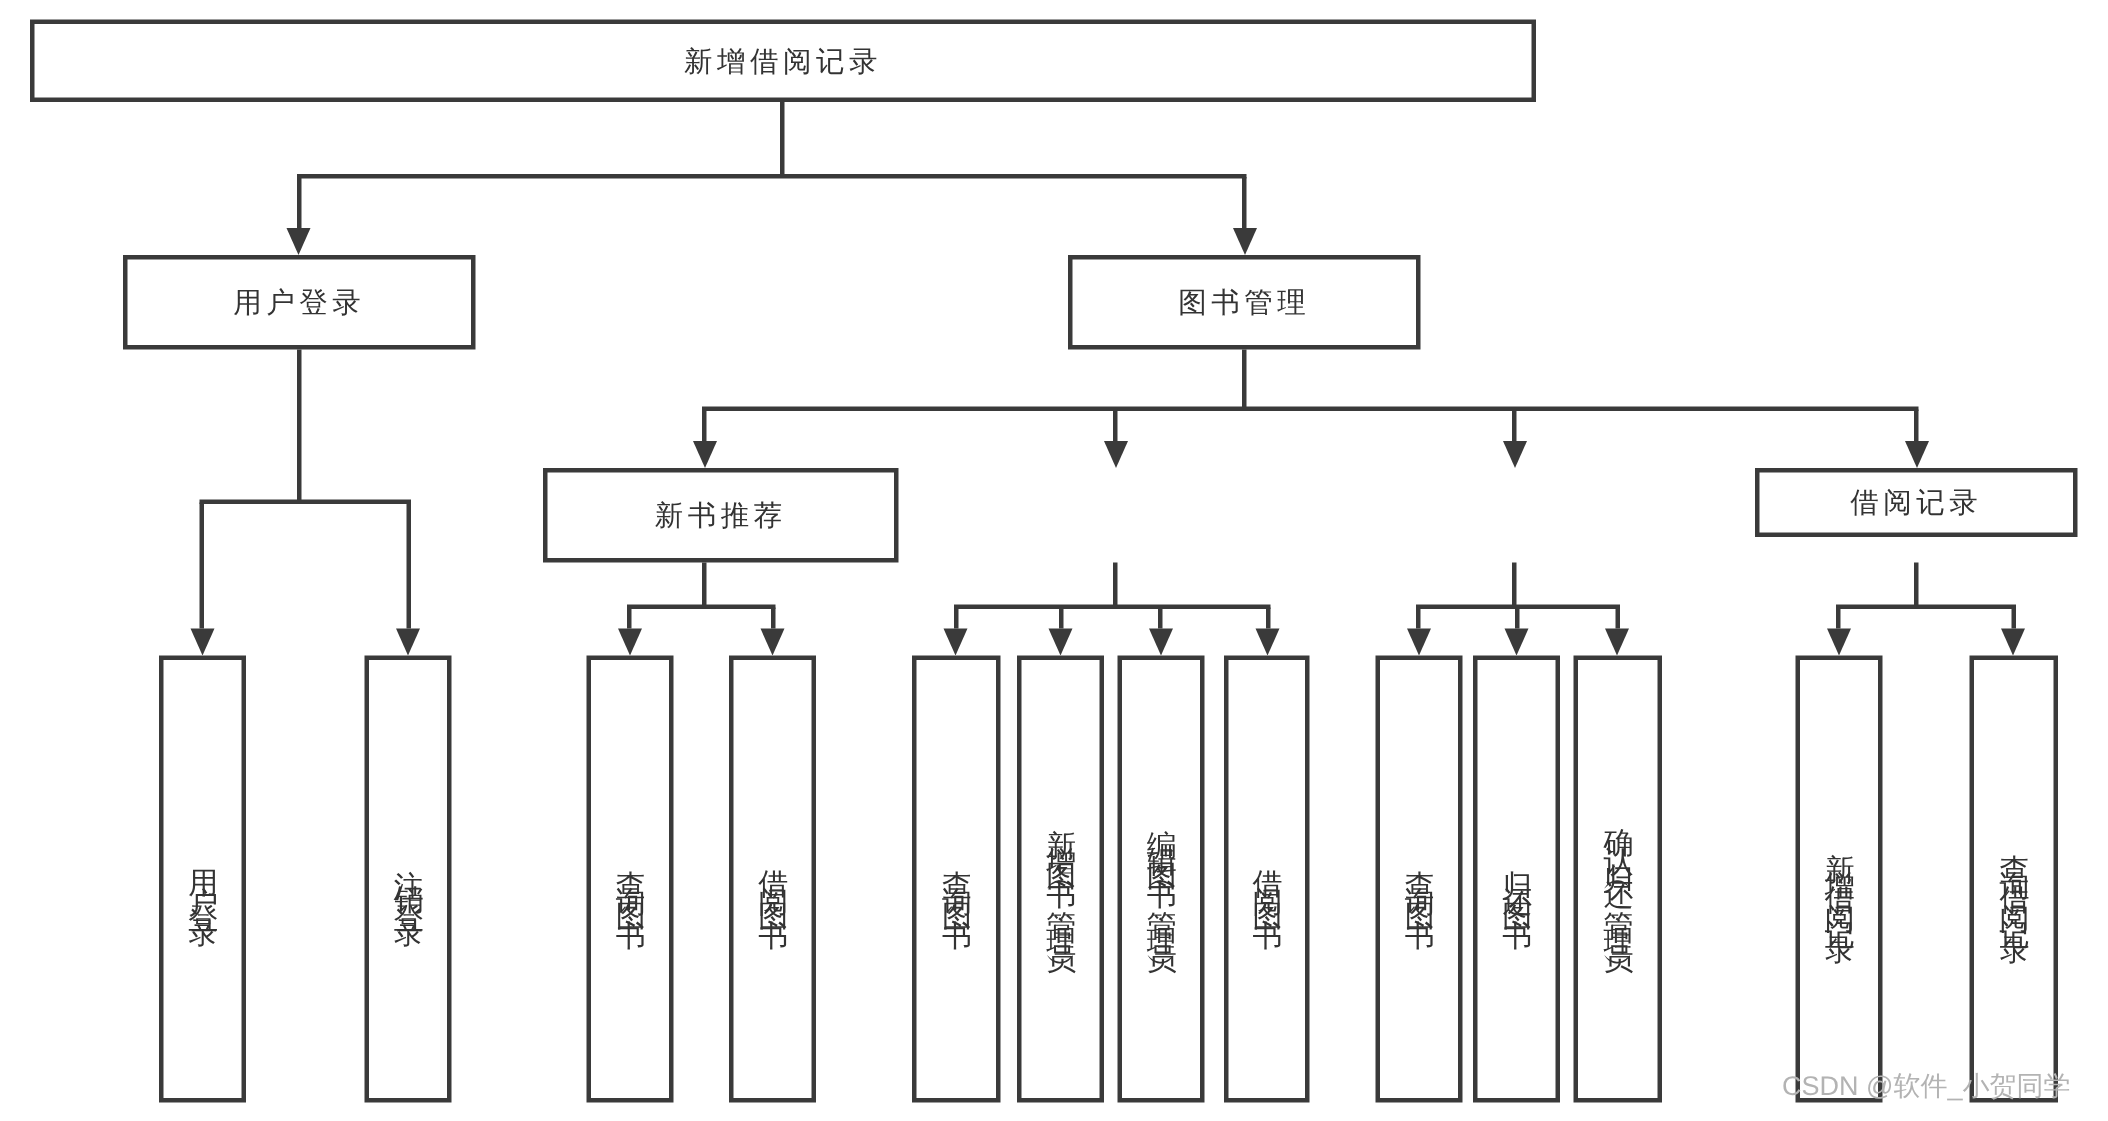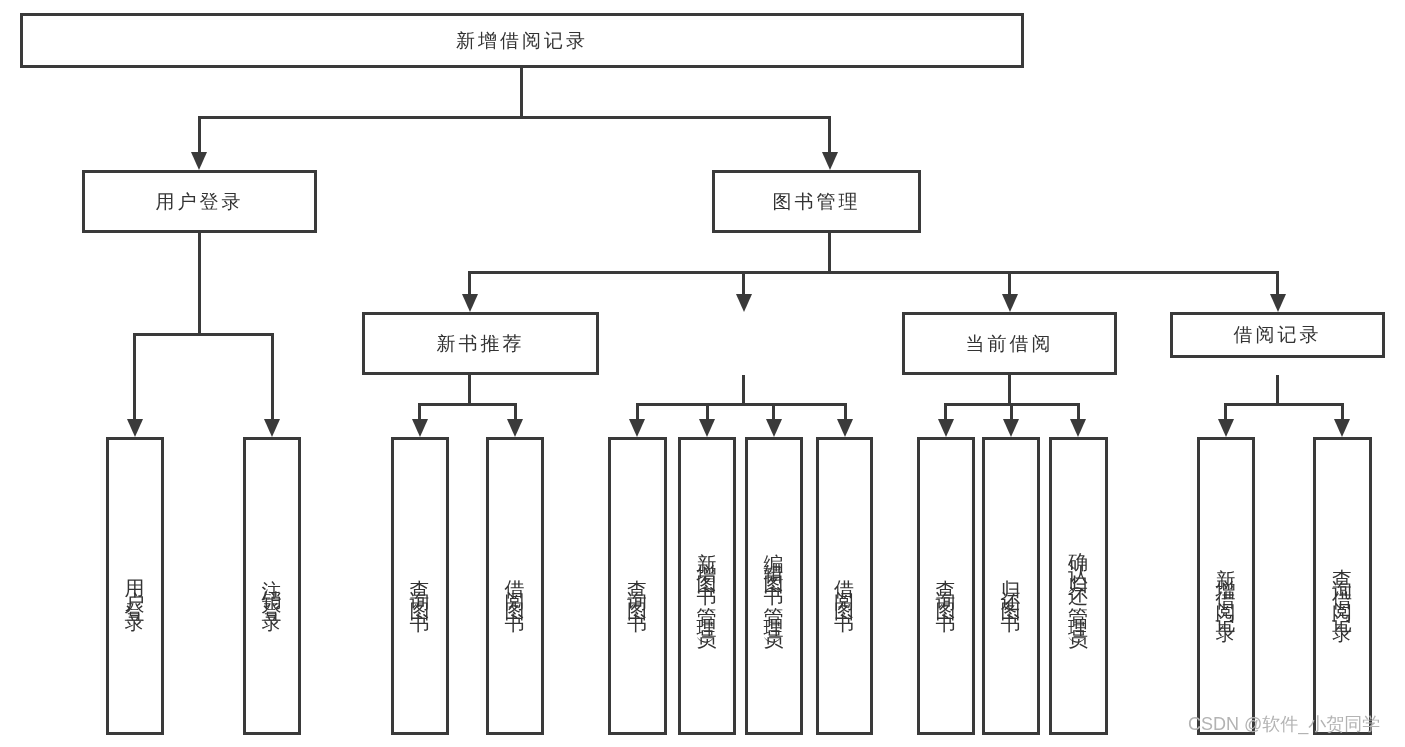--- a/index.html
+++ b/index.html
@@ -64,42 +64,41 @@
   <div class="box" style="left:20px; top:13px; width:1004px; height:55px;">新增借阅记录</div>
 
   <div class="vline" style="left:520px; top:68px; width:3px; height:50px;"></div>
   <div class="hline" style="left:198px; top:116px; width:633px; height:3px;"></div>
   <div class="vline" style="left:198px; top:118px; width:3px; height:34px;"></div>
   <div class="arrow" style="left:191px; top:152px;"></div>
   <div class="vline" style="left:828px; top:118px; width:3px; height:34px;"></div>
   <div class="arrow" style="left:822px; top:152px;"></div>
 
   <div class="box" style="left:82px; top:170px; width:235px; height:63px;">用户登录</div>
-  <div class="box" style="left:712px; top:170px; width:209px; height:63px;text-align:right;">图书管理</div>
+  <div class="box" style="left:712px; top:170px; width:235px; height:63px;text-align:right;">图书管理</div>
 
   <div class="vline" style="left:198px; top:233px; width:3px; height:102px;"></div>
   <div class="hline" style="left:133px; top:333px; width:141px; height:3px;"></div>
   <div class="vline" style="left:133px; top:335px; width:3px; height:84px;"></div>
   <div class="arrow" style="left:127px; top:419px;"></div>
   <div class="vline" style="left:271px; top:335px; width:3px; height:84px;"></div>
   <div class="arrow" style="left:264px; top:419px;"></div>
 
   <div class="vline" style="left:828px; top:233px; width:3px; height:40px;"></div>
   <div class="hline" style="left:468px; top:271px; width:811px; height:3px;"></div>
   <div class="vline" style="left:468px; top:273px; width:3px; height:21px;"></div>
   <div class="arrow" style="left:462px; top:294px;"></div>
   <div class="vline" style="left:742px; top:273px; width:3px; height:21px;"></div>
   <div class="arrow" style="left:736px; top:294px;"></div>
   <div class="vline" style="left:1008px; top:273px; width:3px; height:21px;"></div>
   <div class="arrow" style="left:1002px; top:294px;"></div>
   <div class="vline" style="left:1276px; top:273px; width:3px; height:21px;"></div>
   <div class="arrow" style="left:1270px; top:294px;"></div>
 
   <div class="box" style="left:362px; top:312px; width:237px; height:63px;">新书推荐</div>
-  <div class="box" style="left:902px; top:312px; width:215px; height:63px;">当前借阅</div>
   <div class="box" style="left:1170px; top:312px; width:215px; height:46px;">借阅记录</div>
 
   <div class="vline" style="left:468px; top:375px; width:3px; height:30px;"></div>
   <div class="hline" style="left:418px; top:403px; width:99px; height:3px;"></div>
   <div class="vline" style="left:418px; top:405px; width:3px; height:14px;"></div>
   <div class="arrow" style="left:412px; top:419px;"></div>
   <div class="vline" style="left:514px; top:405px; width:3px; height:14px;"></div>
   <div class="arrow" style="left:507px; top:419px;"></div>
 
   <div class="vline" style="left:742px; top:375px; width:3px; height:30px;"></div>

